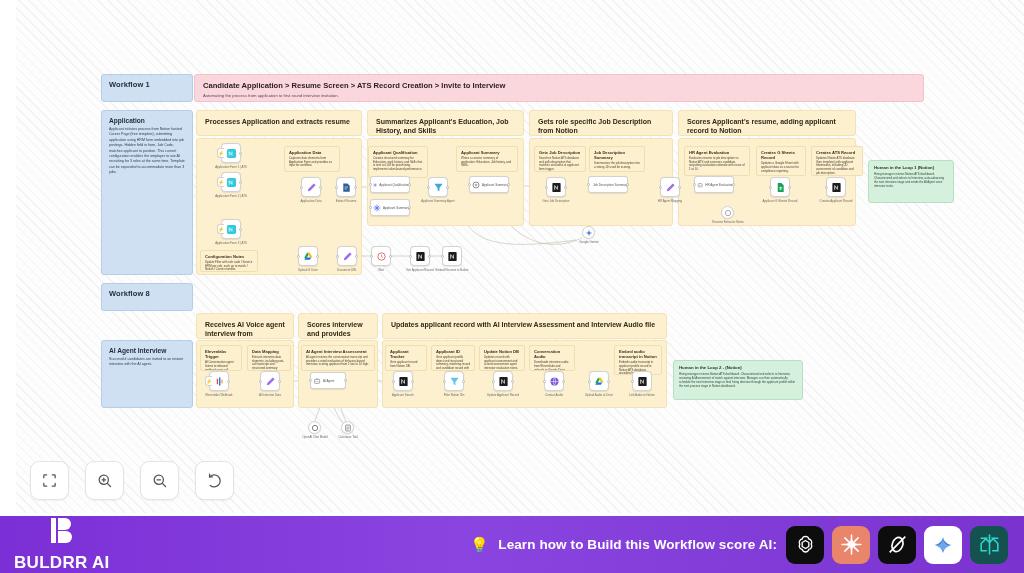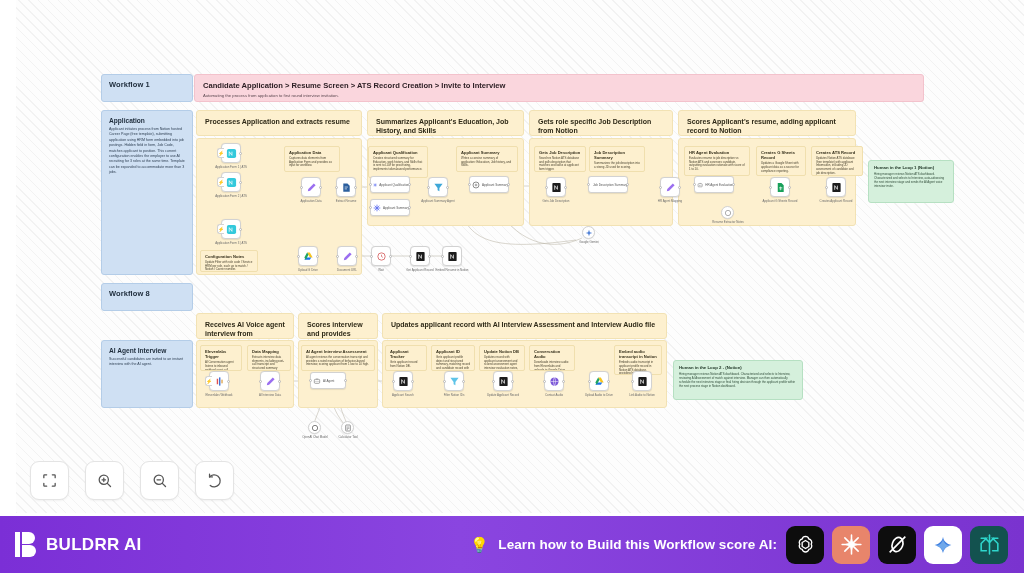--- a/index.html
+++ b/index.html
@@ -120,21 +120,21 @@
   }
   .tbtn svg { width: 17px; height: 17px; }
 
   
   .bottombar {
     position: absolute; left: 0; top: 516px; width: 1024px; height: 57px;
     background: linear-gradient(90deg, #7b2fd6 0%, #8a45e0 45%, #7a33cf 100%);
     display: flex; align-items: center; justify-content: space-between;
     padding: 0 14px;
   }
-  .brand { display: flex; align-items: center; gap: 9px; }
+  .brand { display: flex; align-items: center; gap: 9px; flex-direction: column; }
   .brand-mark {
     width: 23px; height: 27px; position: relative;
   }
   .brand-name { color: #fff; font-size: 17px; font-weight: 700; letter-spacing: .3px; }
   .cta { display: flex; align-items: center; gap: 9px; margin-right: 2px; }
   .cta-text { color: #fff; font-size: 13.5px; font-weight: 700; letter-spacing: .1px; }
   .bulb { font-size: 15px; }
   .ai-icons { display: flex; gap: 8px; align-items: center; }
   .ai-ic {
     width: 38px; height: 38px; border-radius: 9px;

